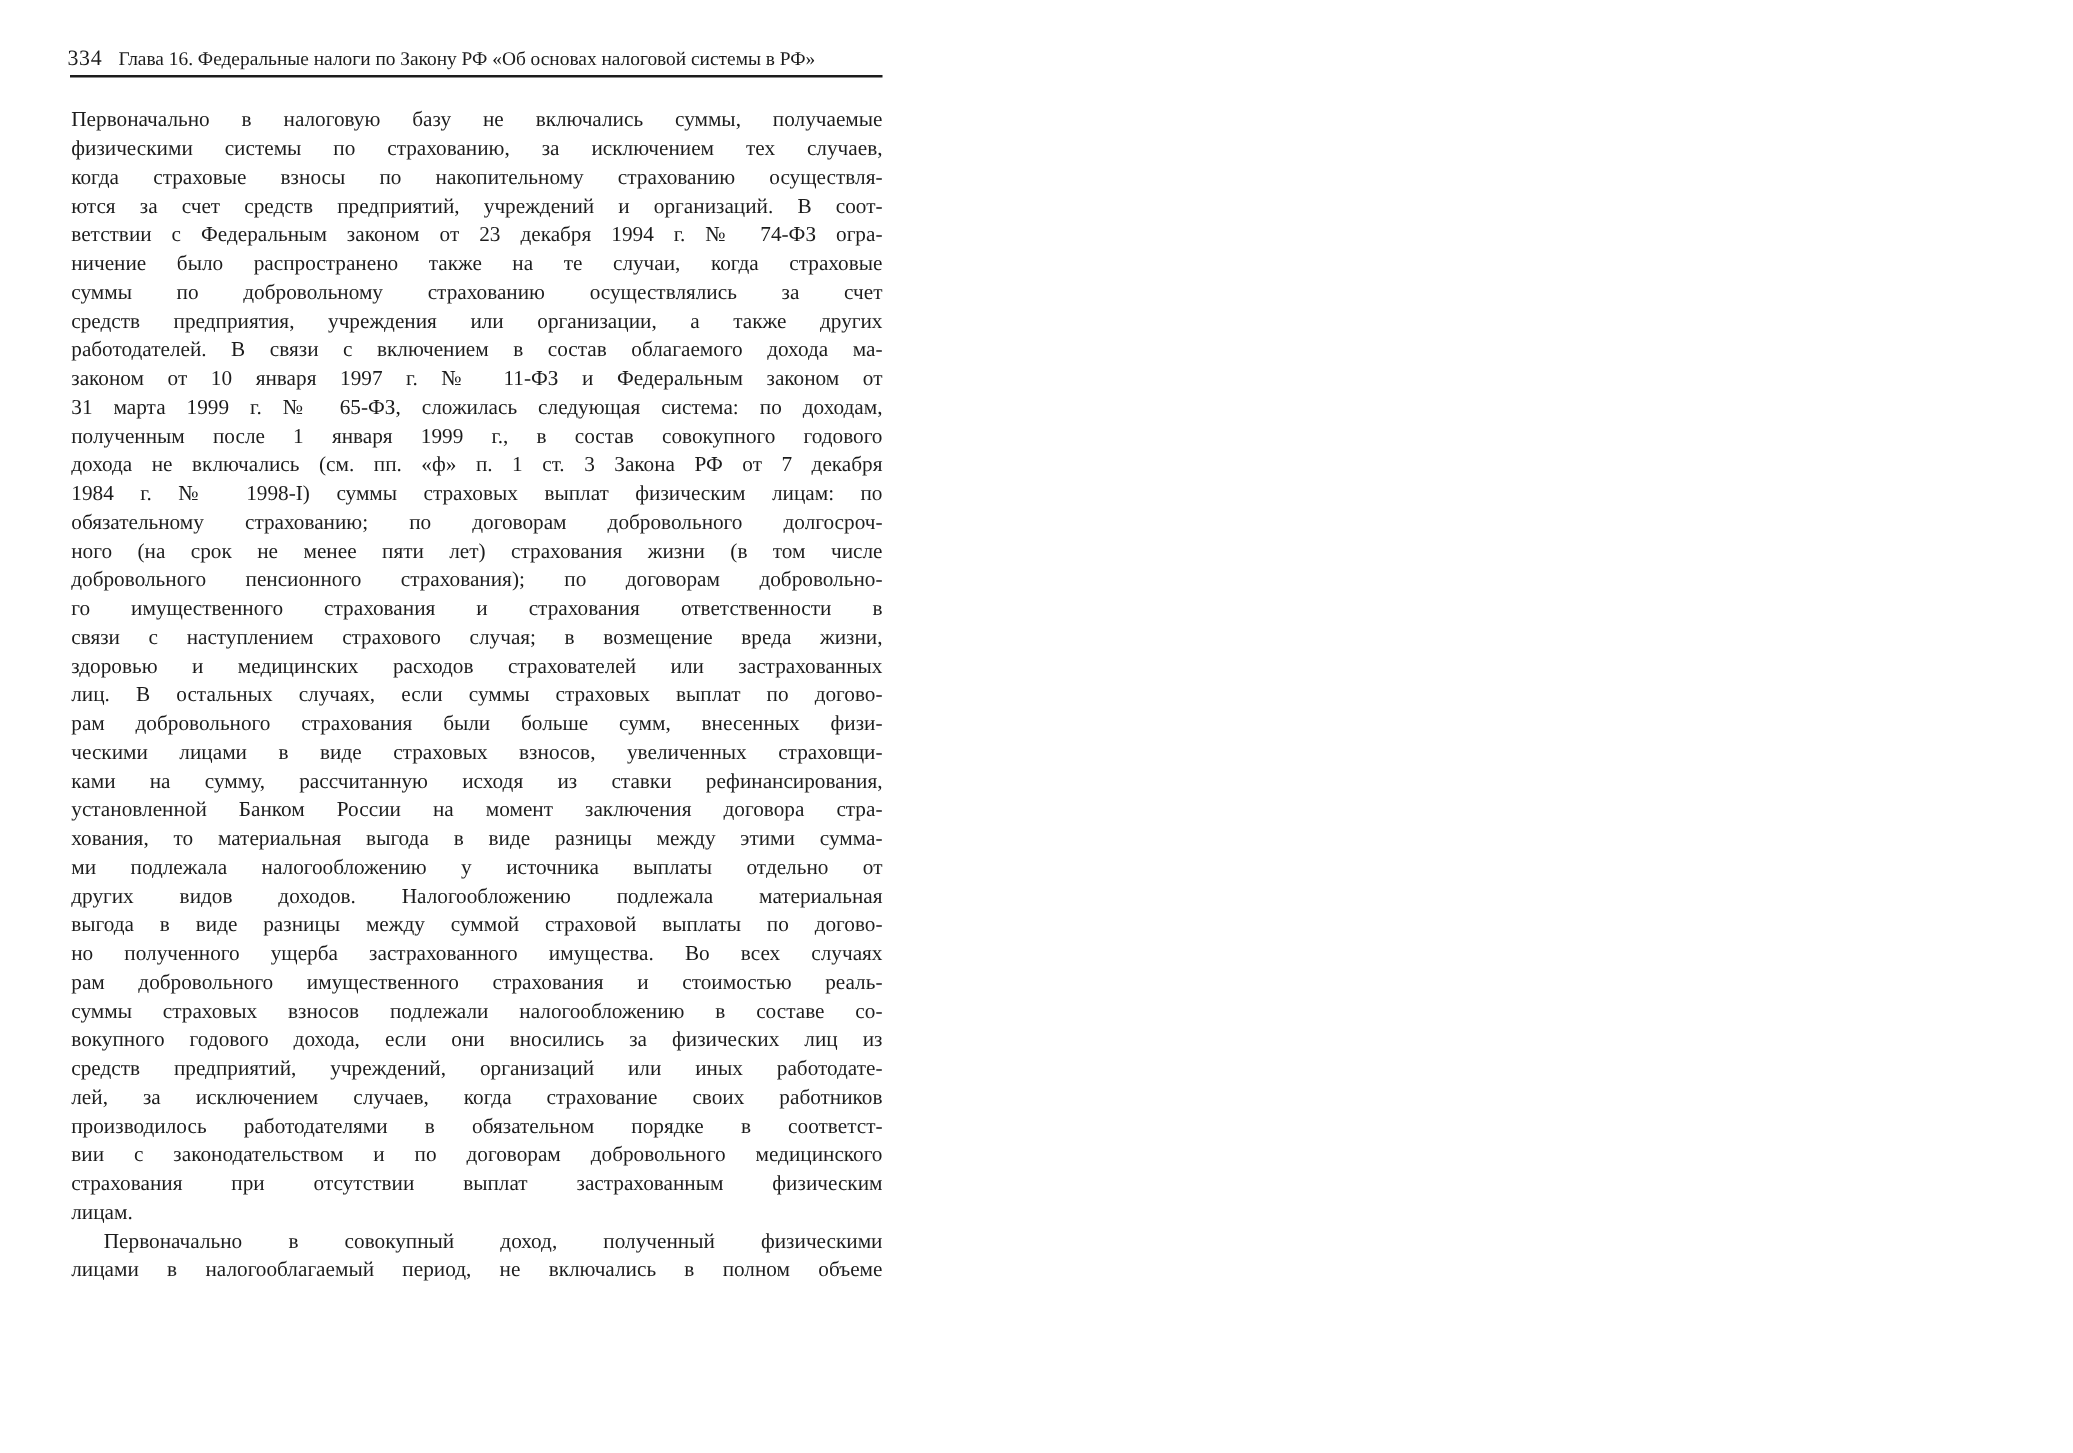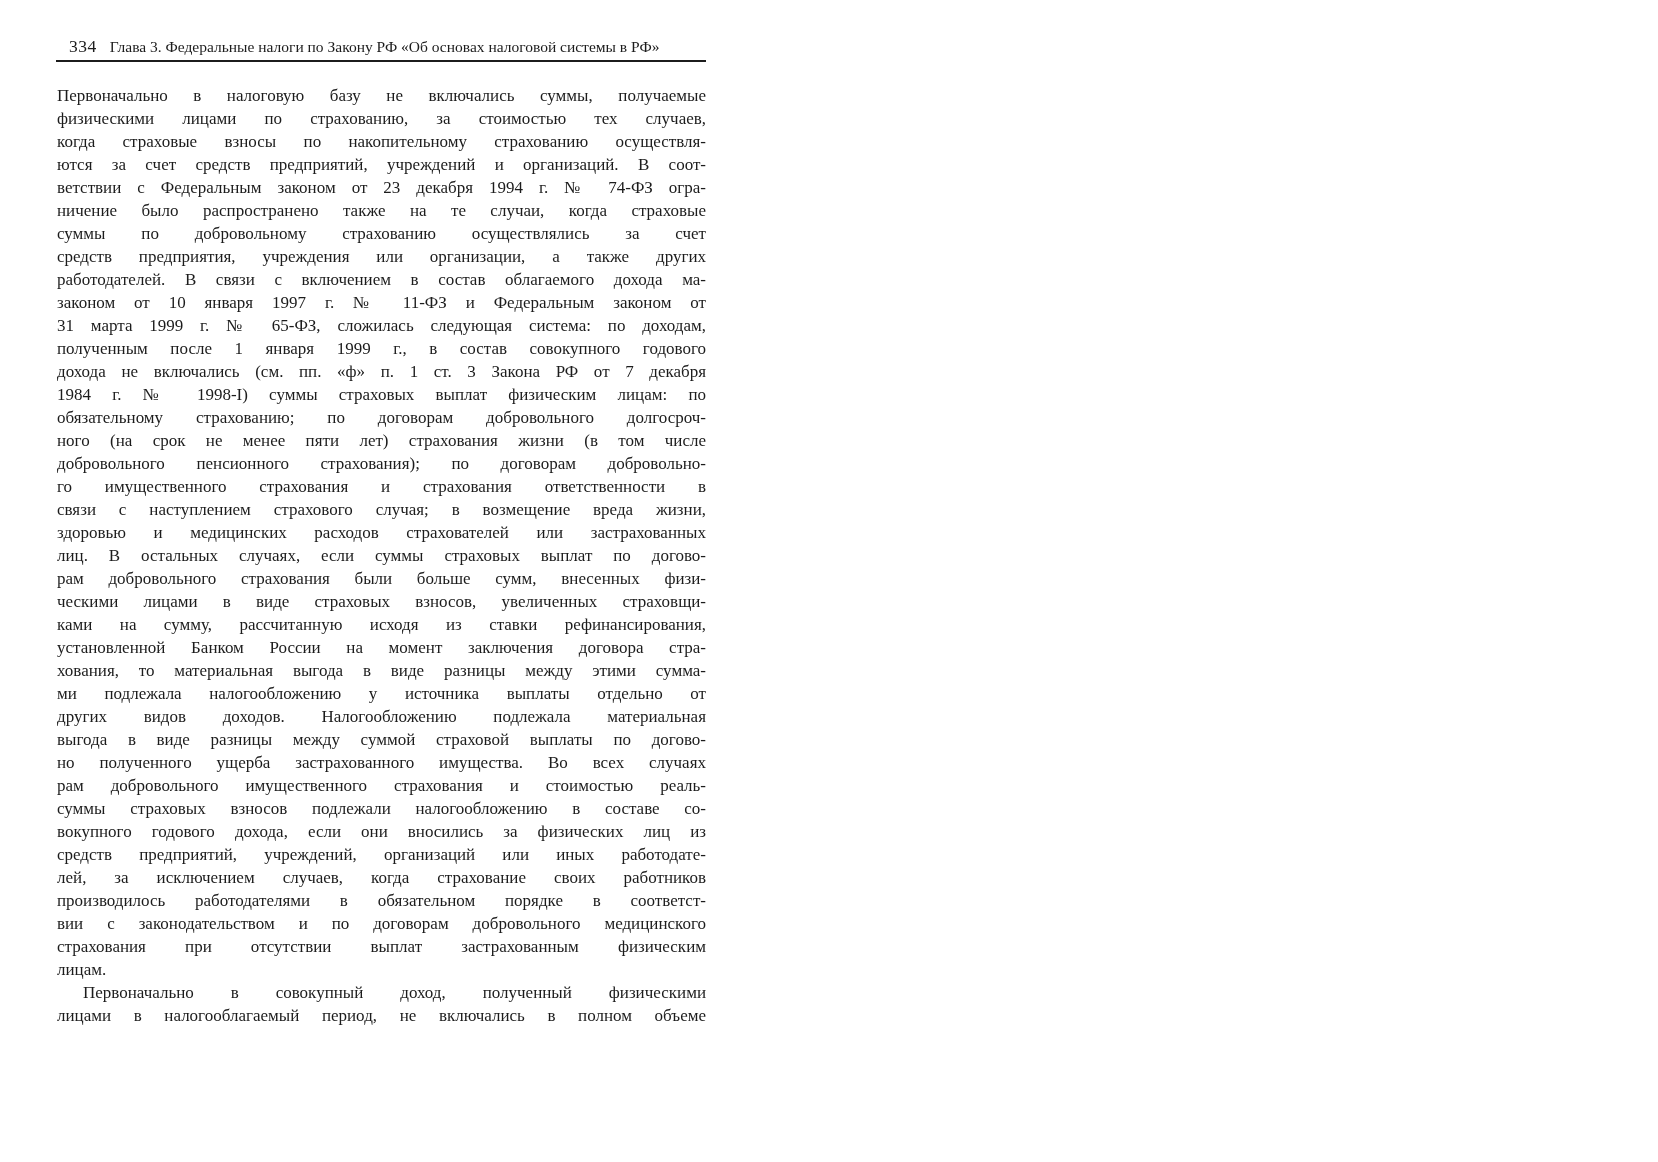--- a/index.html
+++ b/index.html
@@ -11,21 +11,21 @@
     position: relative;
     width: 1658px;
     height: 1162px;
     background: #ffffff;
     font-family: "Liberation Serif", "DejaVu Serif", serif;
     color: #1c1c1c;
     overflow: hidden;
   }
   .page-header {
     position: absolute;
-    left: 69px;
+    left: 54px;
     top: 36px;
     width: 650px;
     display: flex;
     align-items: baseline;
     white-space: nowrap;
   }
   .page-number {
     font-size: 17.5px;
     letter-spacing: 0.5px;
     margin-right: 13px;
@@ -62,27 +62,27 @@
   .line.indent {
     text-indent: 26px;
   }
 </style>
 </head>
 <body>
 
 <div class="page">
   <header class="page-header">
     <span class="page-number">334</span>
-    <span class="running-head">Глава 3. Федеральные налоги по Закону РФ «Об основах налоговой системы в РФ»</span>
+    <span class="running-head">Глава 16. Федеральные налоги по Закону РФ «Об основах налоговой системы в РФ»</span>
   </header>
   <div class="header-rule"></div>
   <main class="text-column">
       <div class="paragraph">
         <div class="line">Первоначально в налоговую базу не включались суммы, получаемые</div>
-        <div class="line">физическими лицами по страхованию, за стоимостью тех случаев,</div>
+        <div class="line">физическими системы по страхованию, за исключением тех случаев,</div>
         <div class="line">когда страховые взносы по накопительному страхованию осуществля-</div>
         <div class="line">ются за счет средств предприятий, учреждений и организаций. В соот-</div>
         <div class="line">ветствии с Федеральным законом от 23 декабря 1994 г. № 74-ФЗ огра-</div>
         <div class="line">ничение было распространено также на те случаи, когда страховые</div>
         <div class="line">суммы по добровольному страхованию осуществлялись за счет</div>
         <div class="line">средств предприятия, учреждения или организации, а также других</div>
         <div class="line">работодателей. В связи с включением в состав облагаемого дохода ма-</div>
         <div class="line">законом от 10 января 1997 г. № 11-ФЗ и Федеральным законом от</div>
         <div class="line">31 марта 1999 г. № 65-ФЗ, сложилась следующая система: по доходам,</div>
         <div class="line">полученным после 1 января 1999 г., в состав совокупного годового</div>

